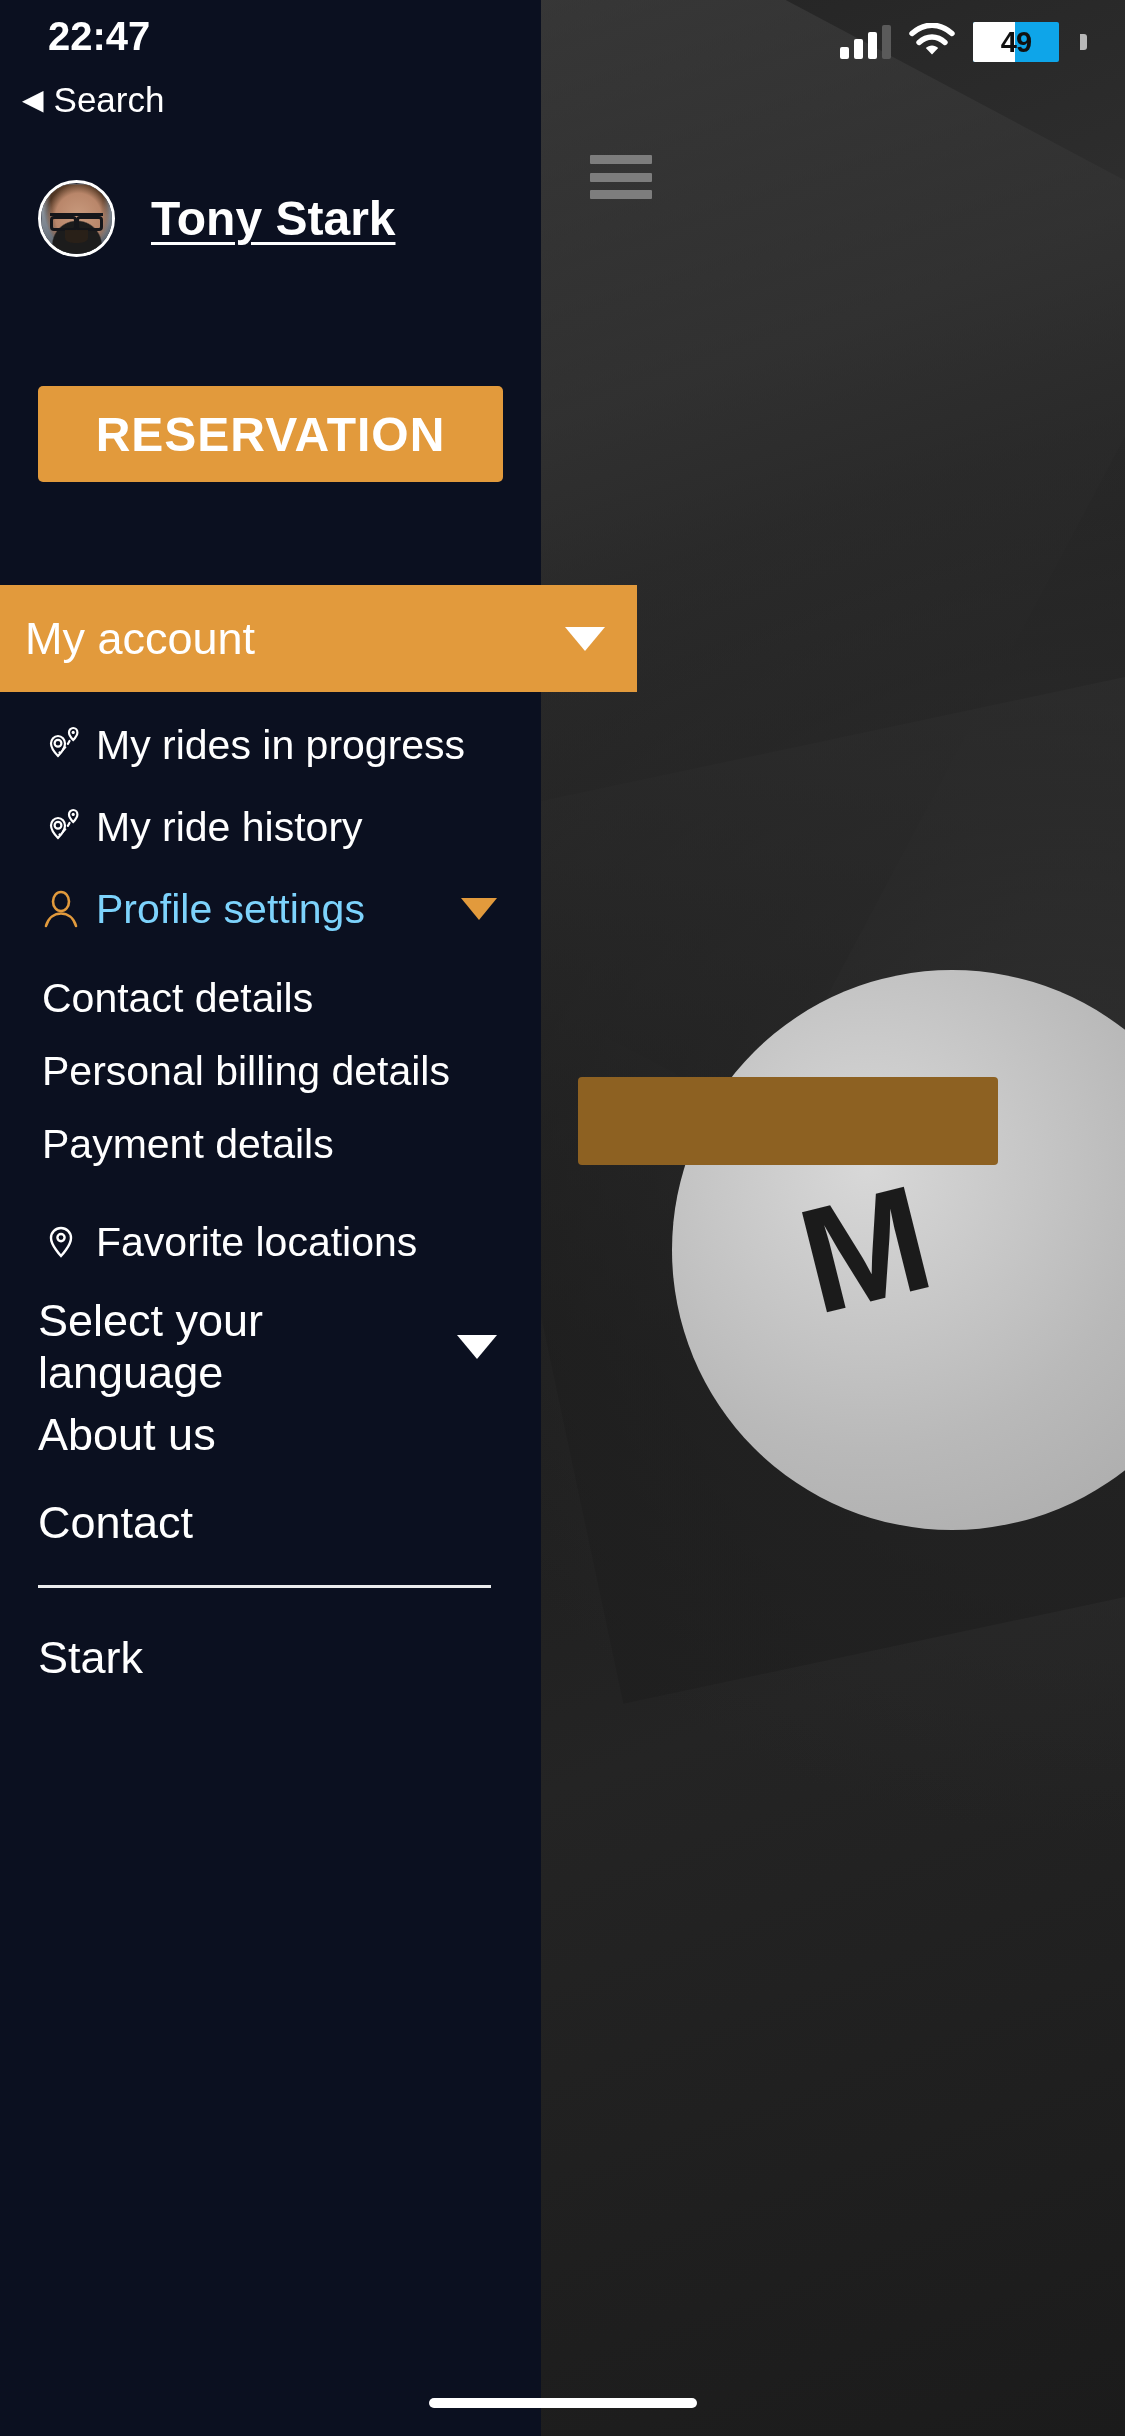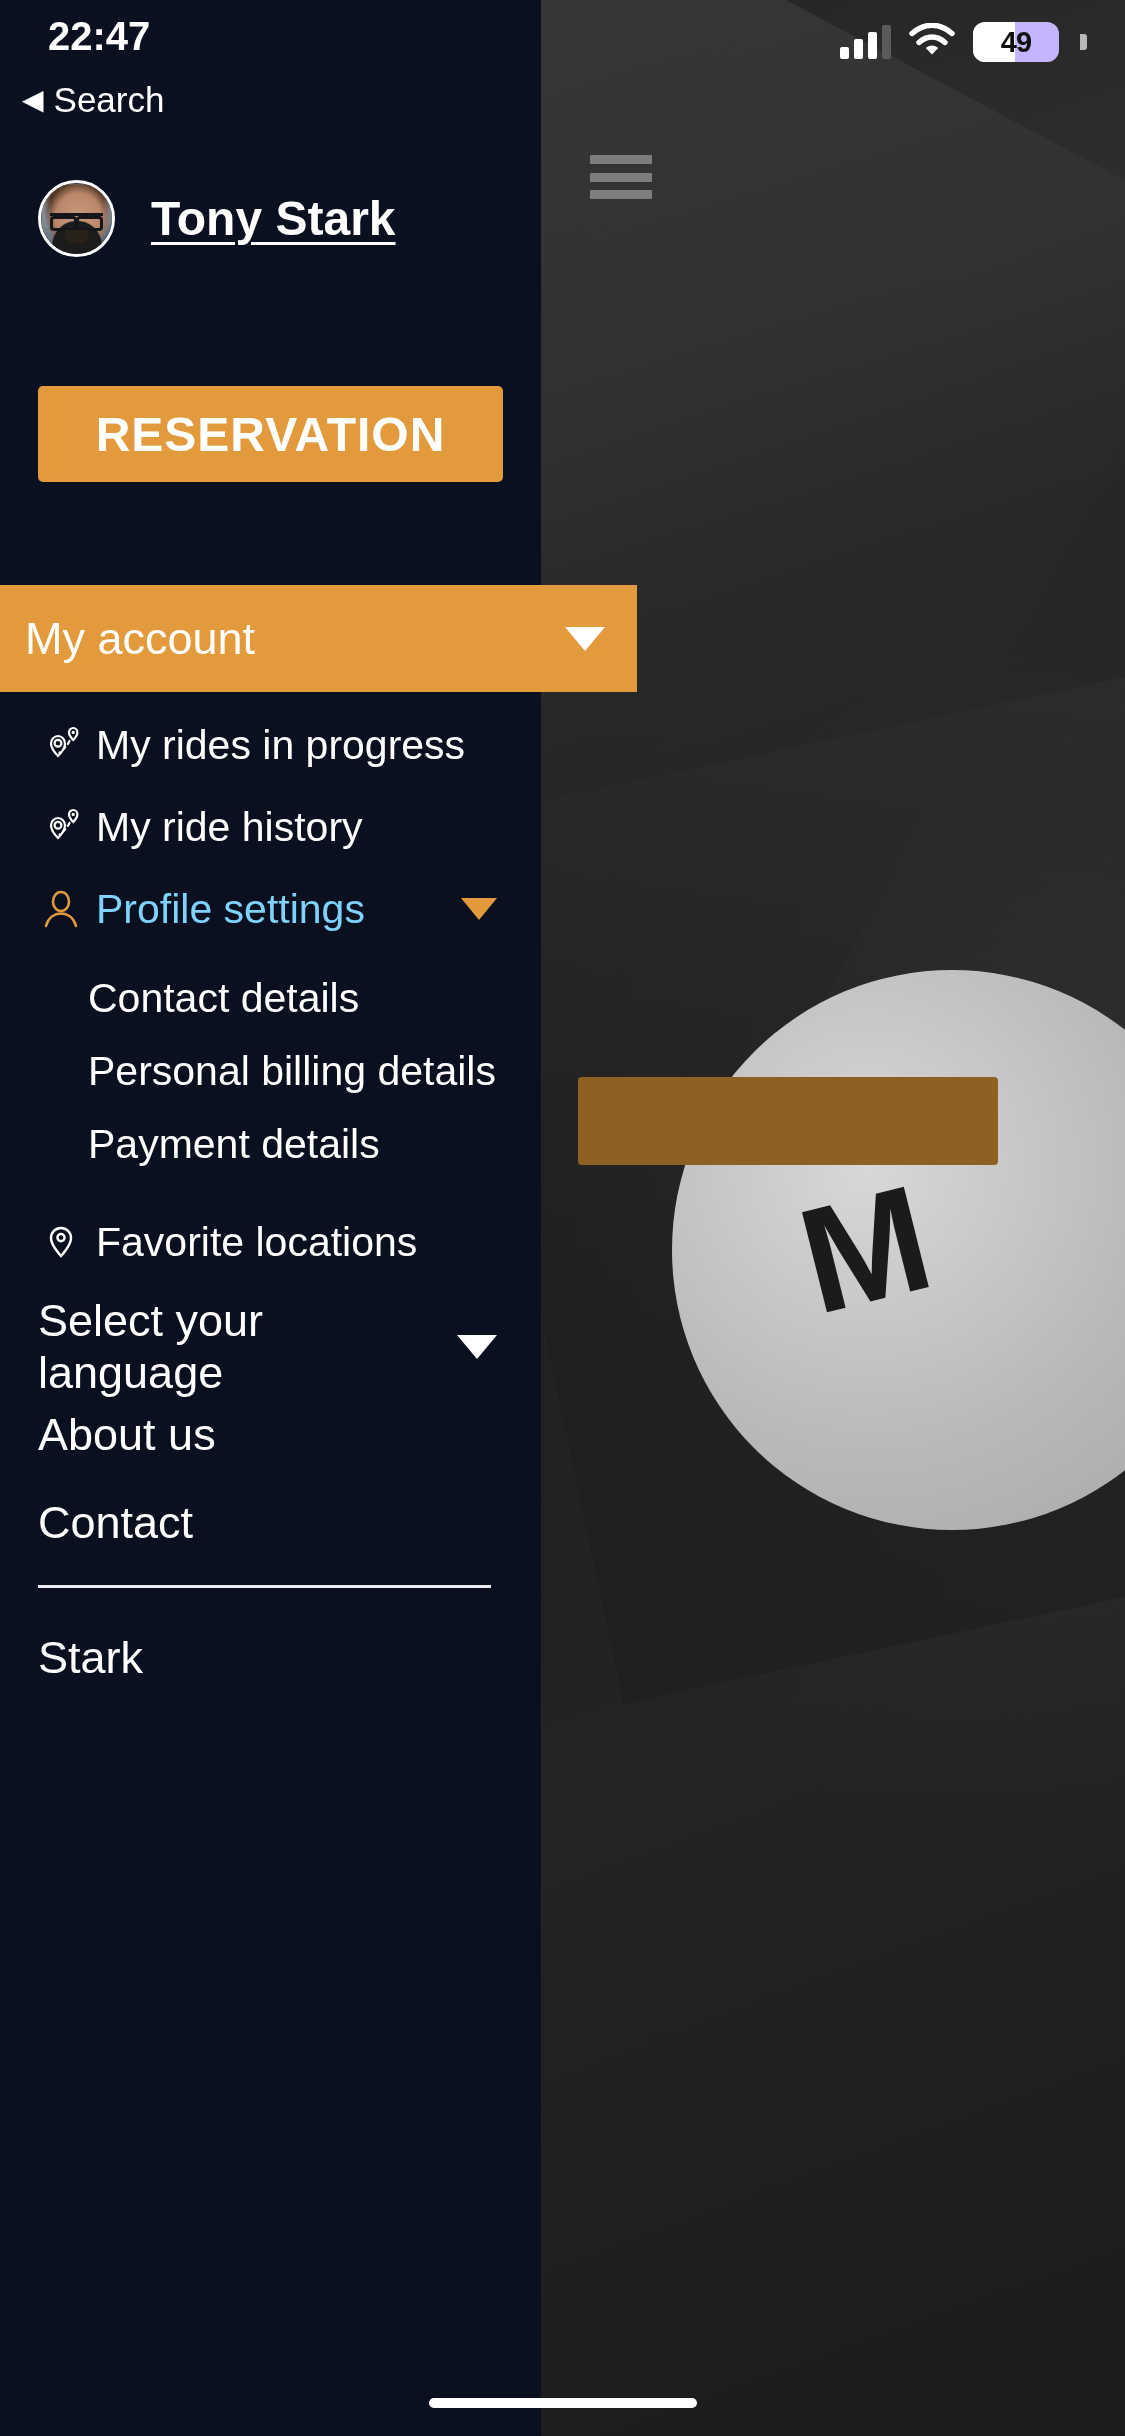--- a/index.html
+++ b/index.html
@@ -76,21 +76,21 @@
     display:flex; align-items:center; gap:18px;
   }
   .sig-bars { display:flex; align-items:flex-end; gap:5px; height:34px; }
   .sig-bars i { display:block; width:9px; background:#ffffff; border-radius:2px; }
   .sig-bars i:nth-child(1){ height:12px; }
   .sig-bars i:nth-child(2){ height:20px; }
   .sig-bars i:nth-child(3){ height:27px; }
   .sig-bars i:nth-child(4){ height:34px; background:#5a5a5a; }
   #battery {
     position:relative; width:86px; height:40px;
-    border-radius:12px; background:#c4b5fd;
+    border-radius:2px; background:#0ea5e9;
     display:flex; align-items:center; overflow:hidden;
   }
   #battery-fill {
     position:absolute; left:0; top:0; bottom:0; width:49%;
     background:#ffffff;
   }
   #battery-text {
     position:relative; width:100%; text-align:center;
     font-size:29px; font-weight:700; color:#111;
     letter-spacing:-1px;
@@ -188,21 +188,21 @@
   .menu-row {
     display:flex; align-items:center;
     height:82px; padding:0 32px 0 38px;
     color:#ffffff; font-size:41px;
   }
   .menu-row .ico { width:58px; flex:none; display:flex; align-items:center; }
   .menu-row .txt { flex:1; }
   .menu-row.active .txt { color:#7dd3fc; }
   .sub-row {
     display:flex; align-items:center;
-    height:73px; padding-left:88px;
+    height:73px; padding-left:42px;
     color:#ffffff; font-size:41px;
   }
   .plain-row {
     display:flex; align-items:center;
     height:88px; padding:0 32px 0 38px;
     color:#ffffff; font-size:45px;
   }
   .plain-row .txt { flex:1; }
   .spacer-12 { height:12px; }
   .spacer-20 { height:20px; }

